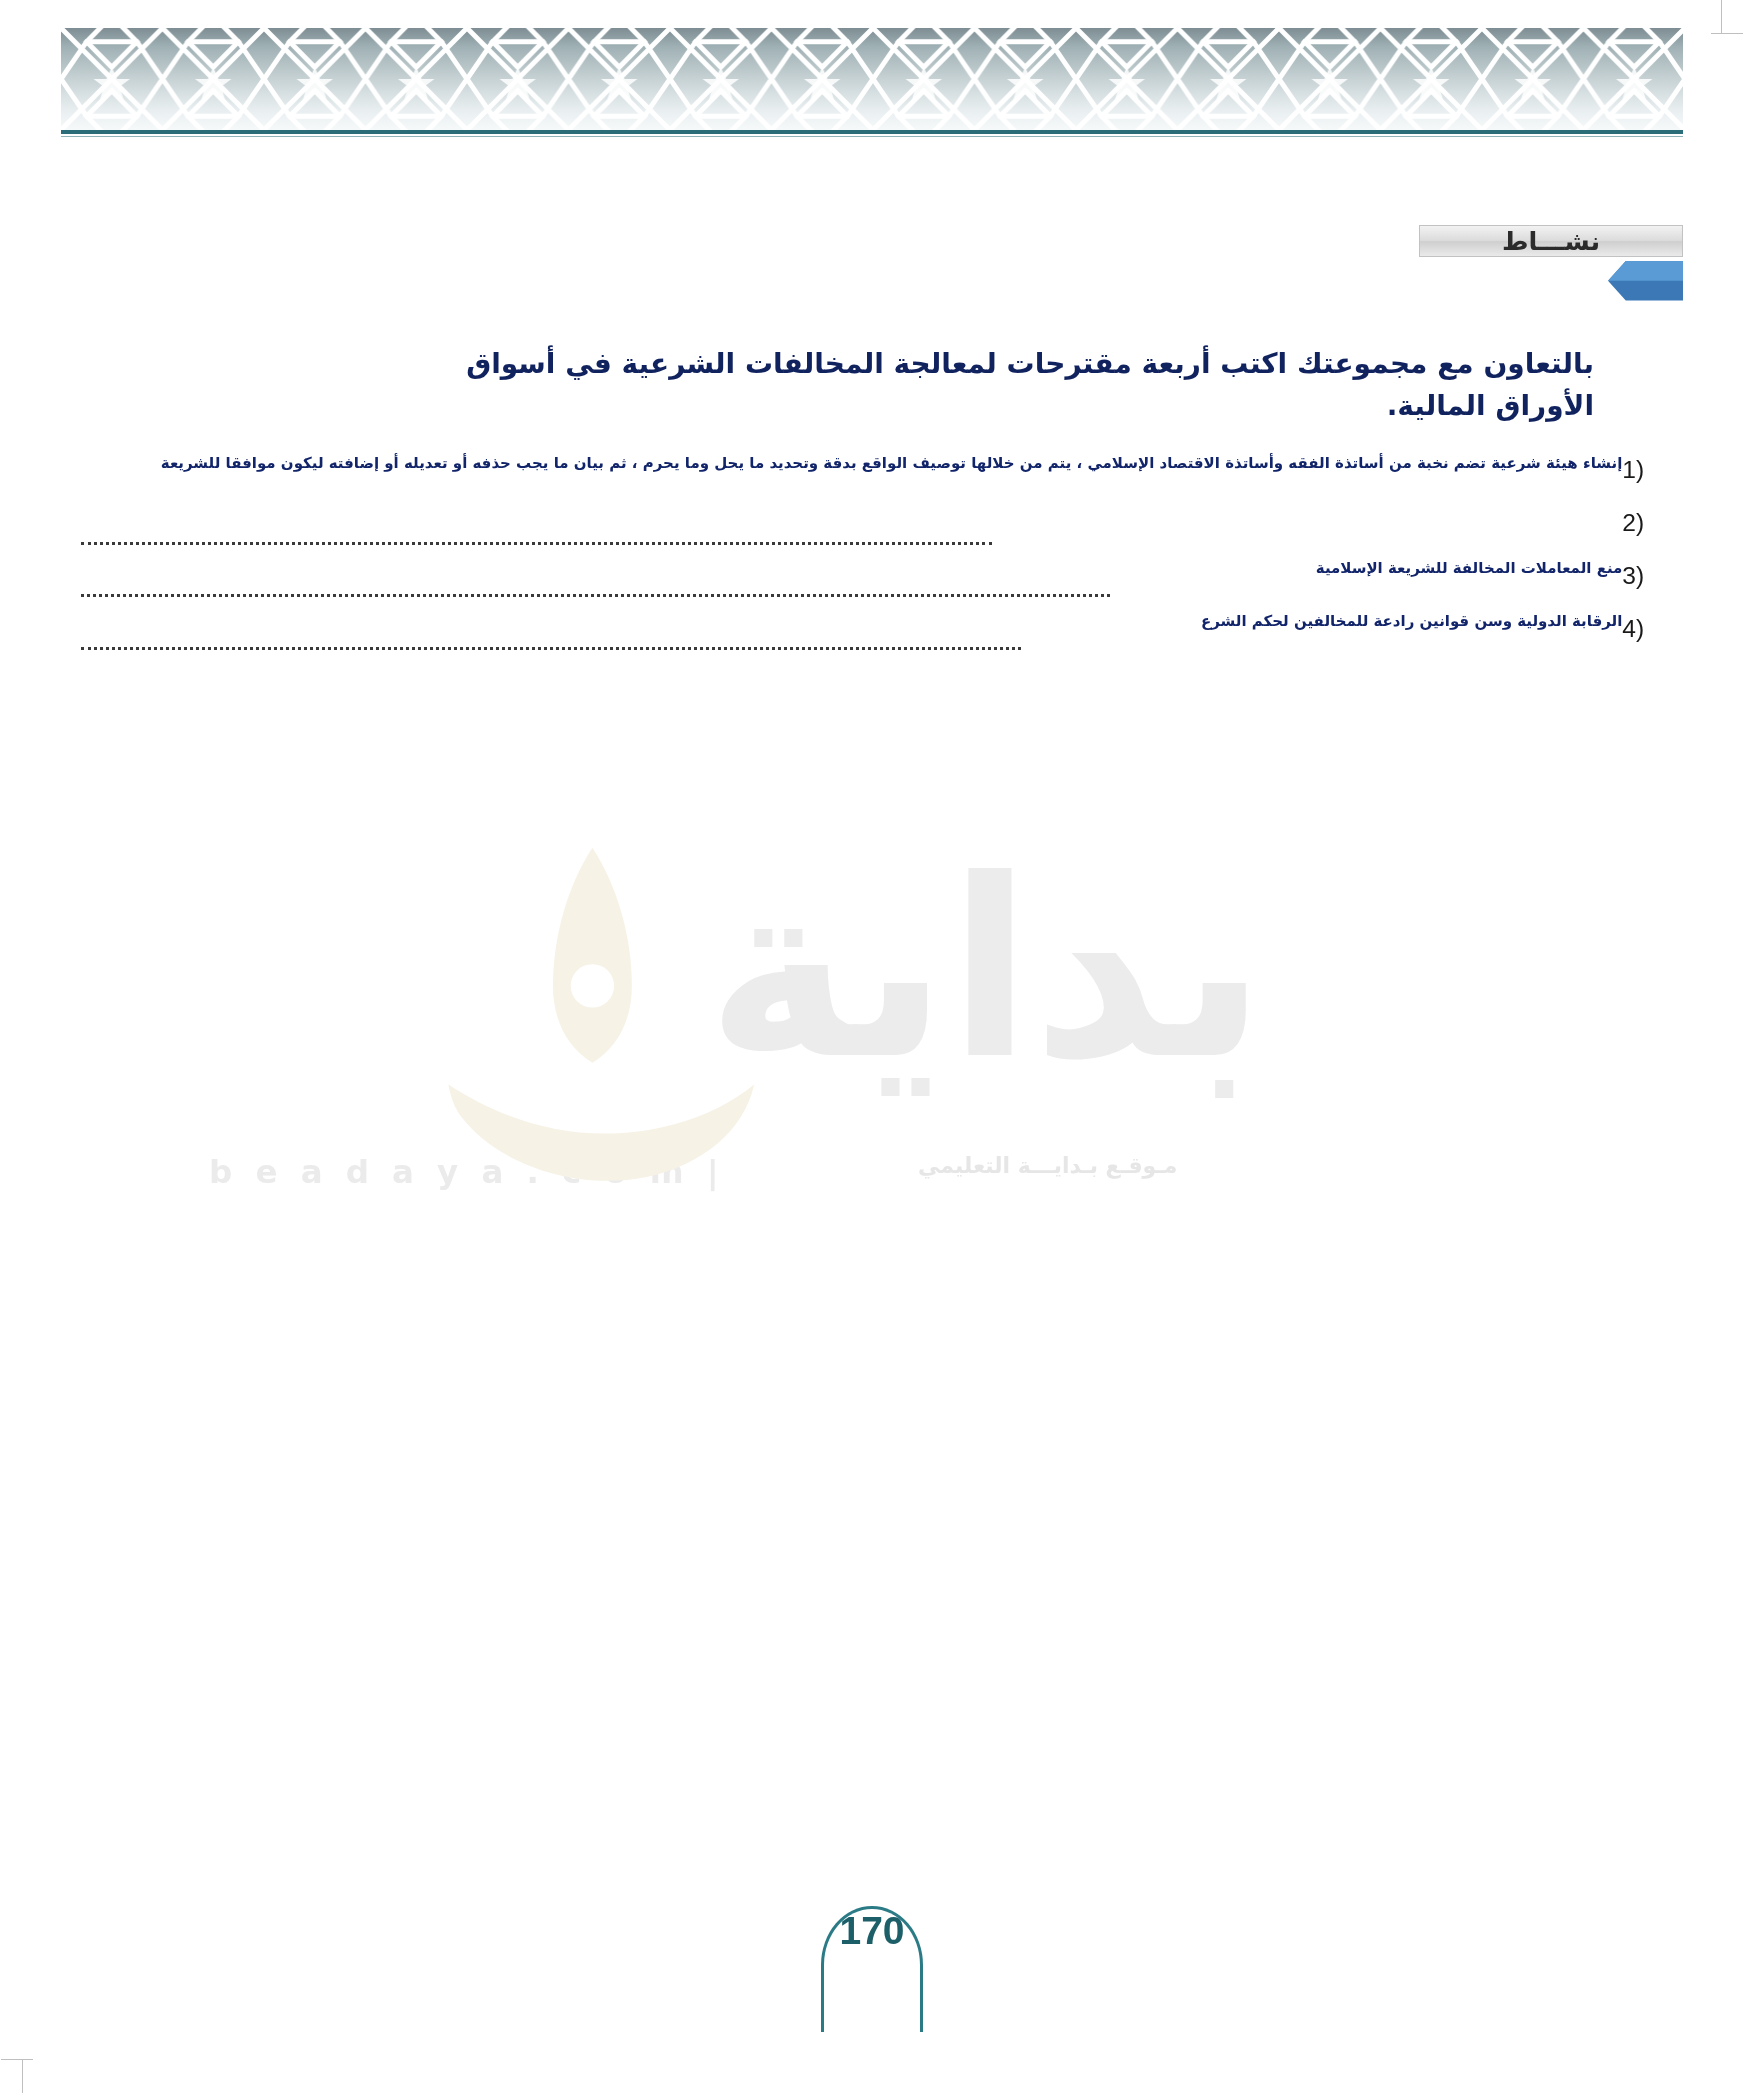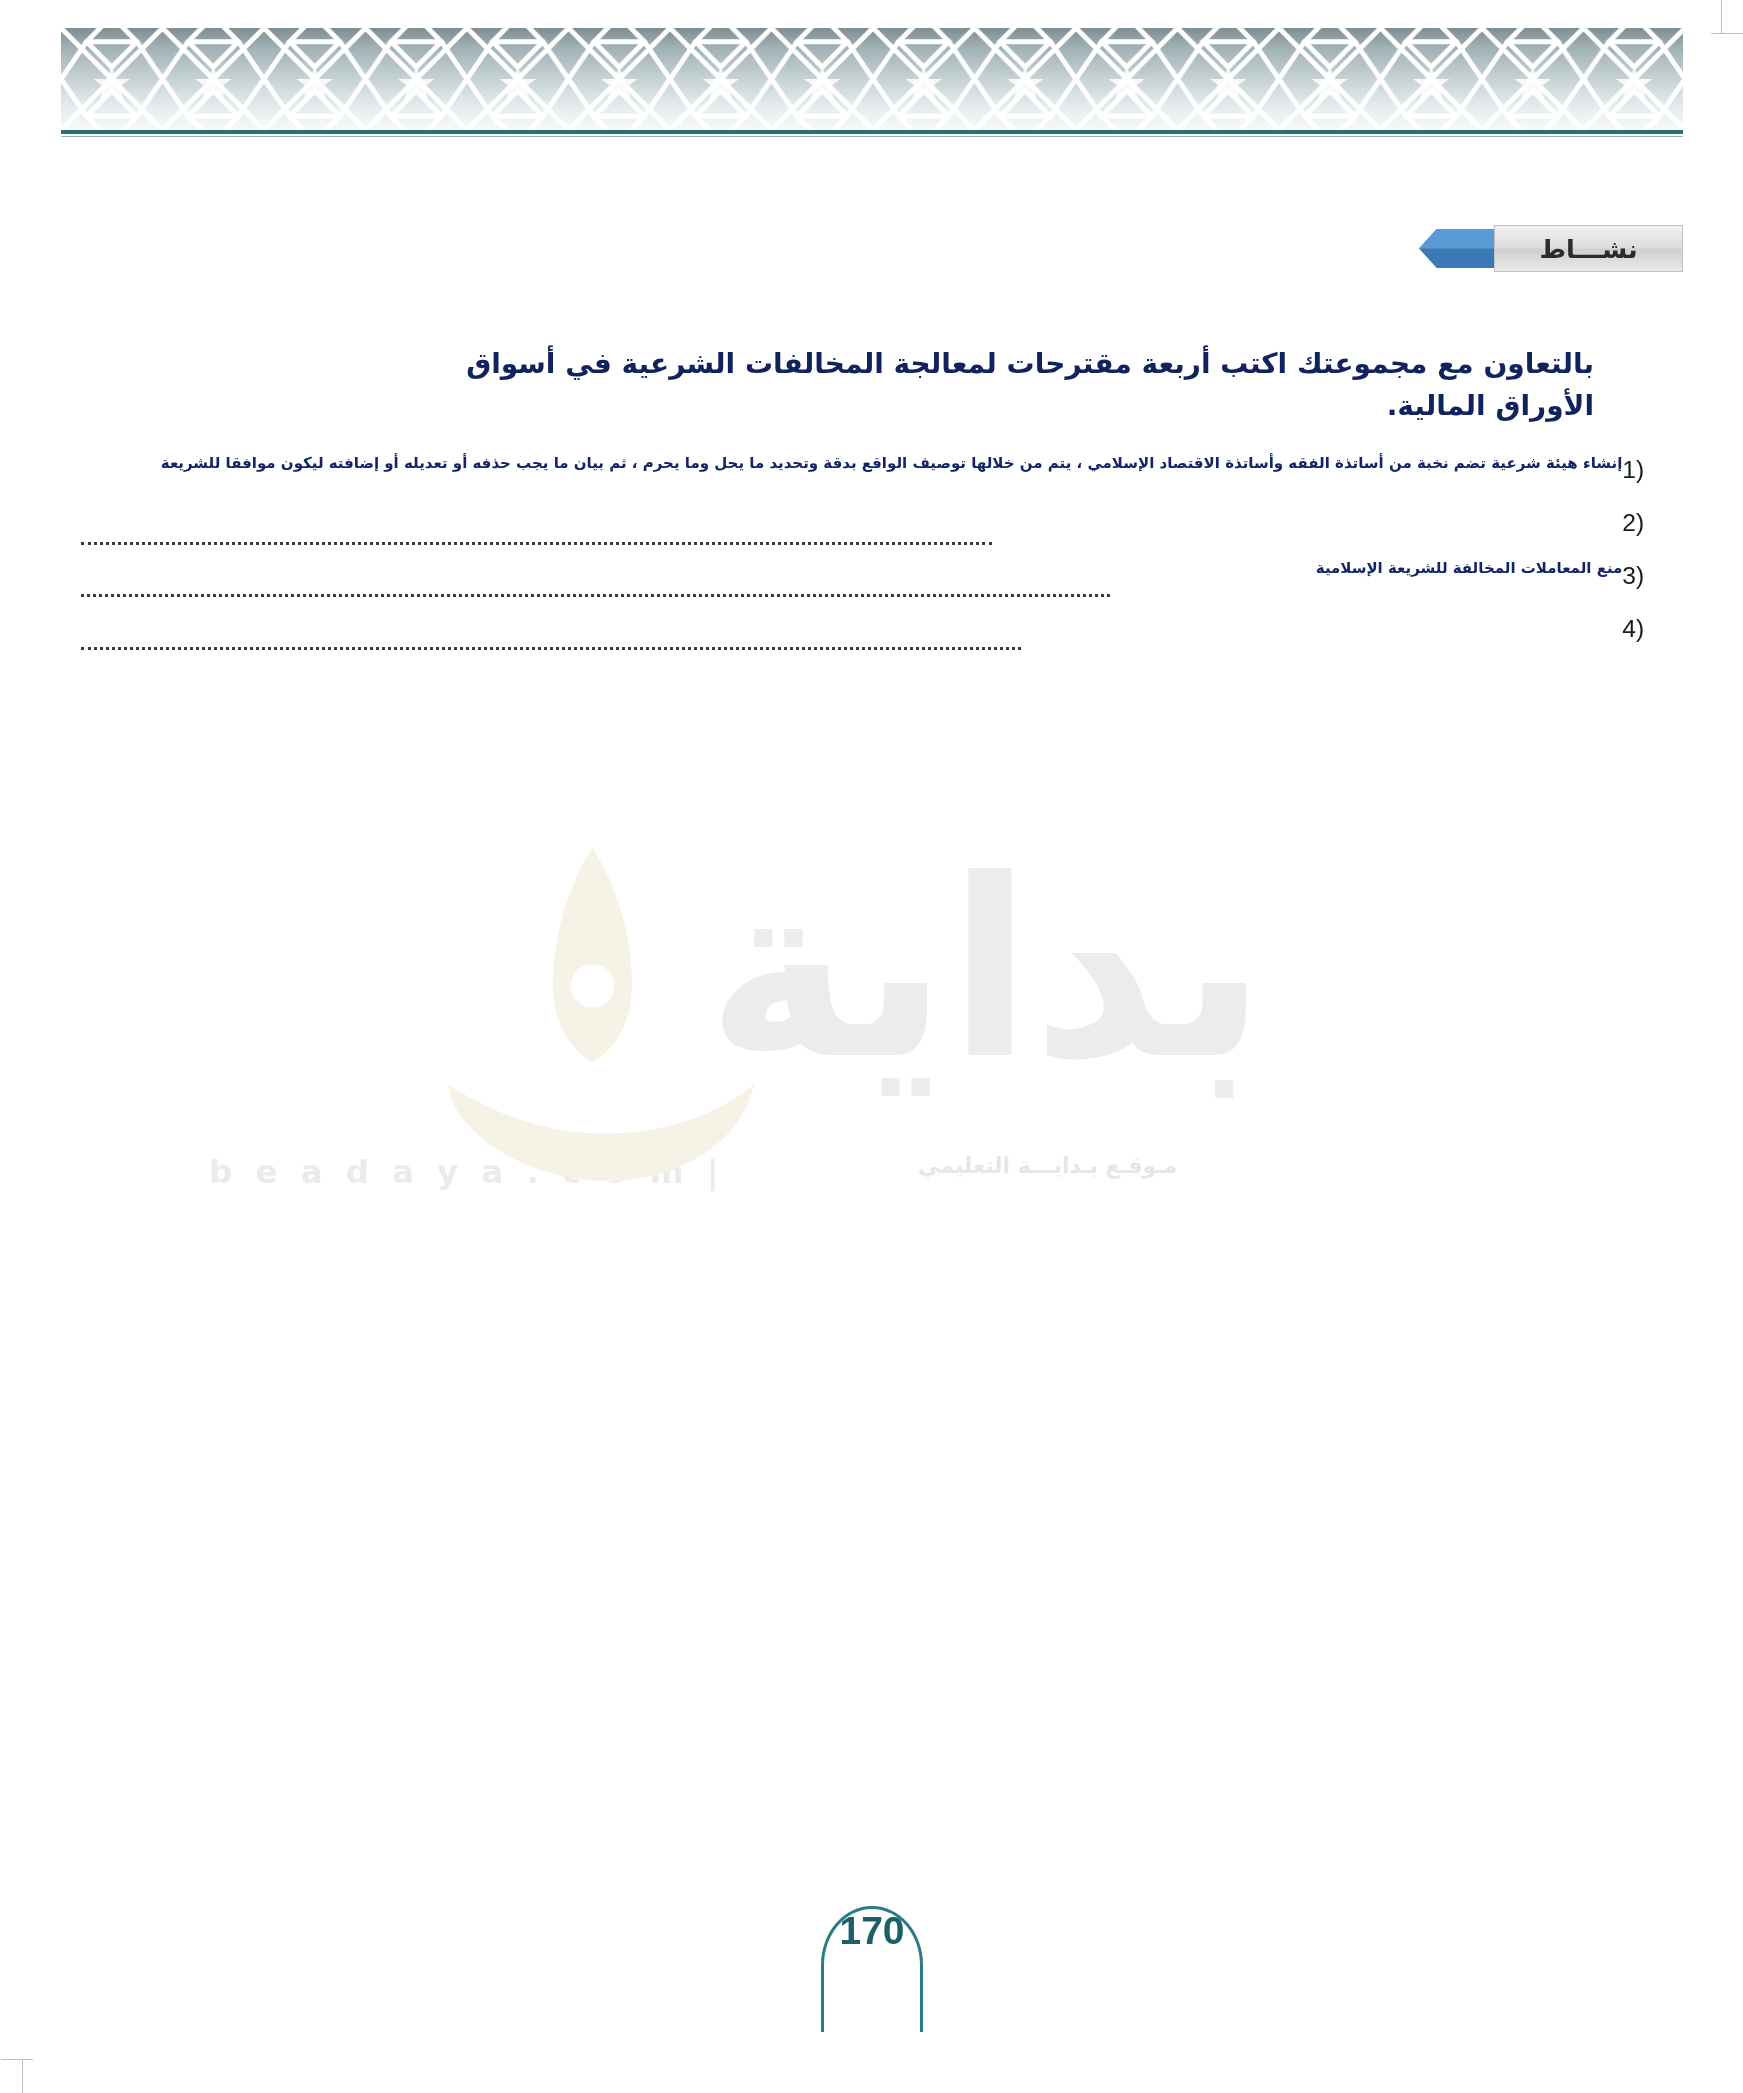--- a/index.html
+++ b/index.html
@@ -63,20 +63,21 @@
 
   
   .activity-tab {
     position: absolute;
     top: 225px;
     right: 61px;
     width: 264px;
     height: 47px;
     display: flex;
     align-items: stretch;
+    flex-direction: column;
   }
   .activity-tab-body {
     flex: 1;
     background: linear-gradient(to bottom, #f2f2f2 0%, #dcdcdc 48%, #cfcfcf 52%, #eaeaea 100%);
     border: 1px solid #c2c2c2;
     display: flex;
     align-items: center;
     justify-content: center;
     font-size: 25.6px;
     font-weight: bold;
@@ -312,20 +313,21 @@
         <div class="answer-num">3</div>
         <div class="answer-body">
           <div class="answer-text">منع المعاملات المخالفة للشريعة الإسلامية</div>
           <div class="dots"></div>
         </div>
       </div>
 
       <div class="answer-row row-4">
         <div class="answer-num">4</div>
         <div class="answer-body">
+          <div class="answer-text">الرقابة الدولية وسن قوانين رادعة للمخالفين لحكم الشرع</div>
           <div class="dots"></div>
         </div>
       </div>
 
     </div>
   </div>
 
   <div class="watermark">
     <div class="wm-inner">
       <div class="wm-word">بداية</div>

